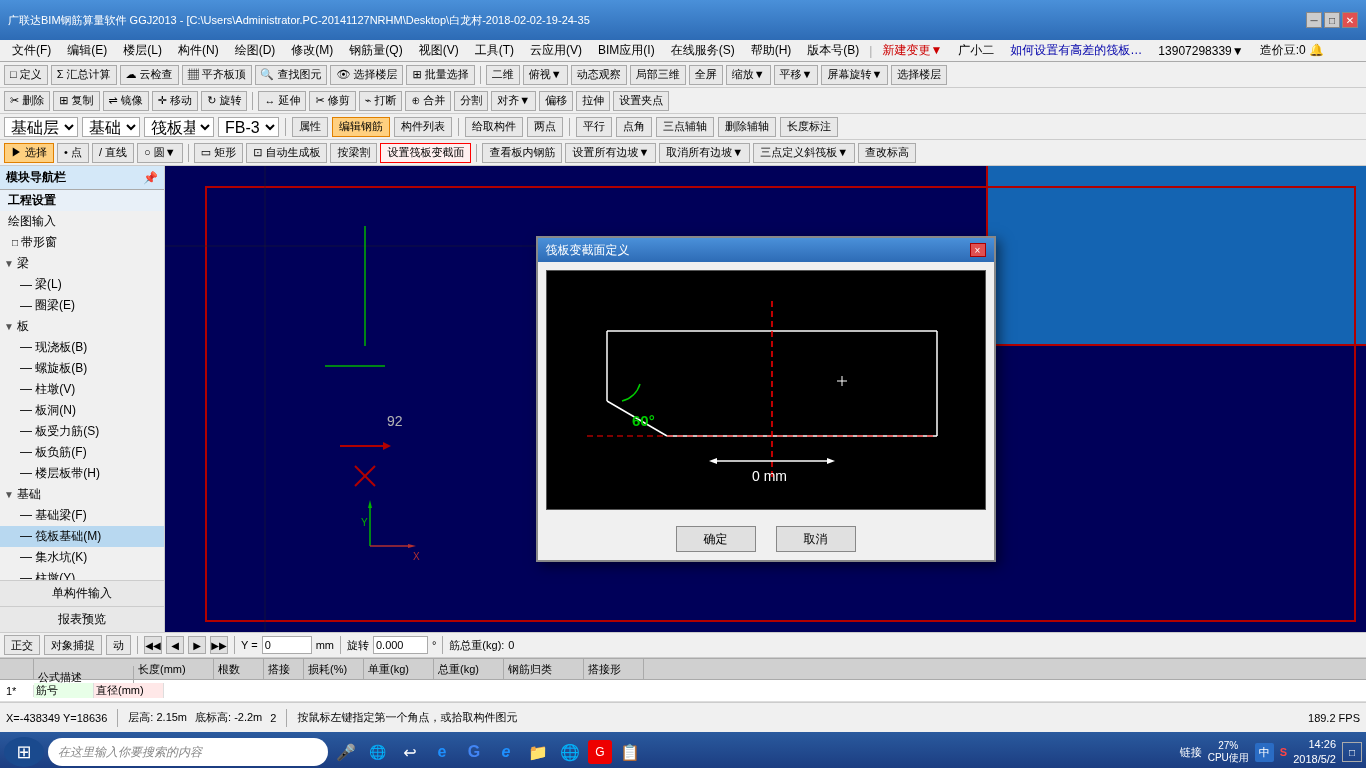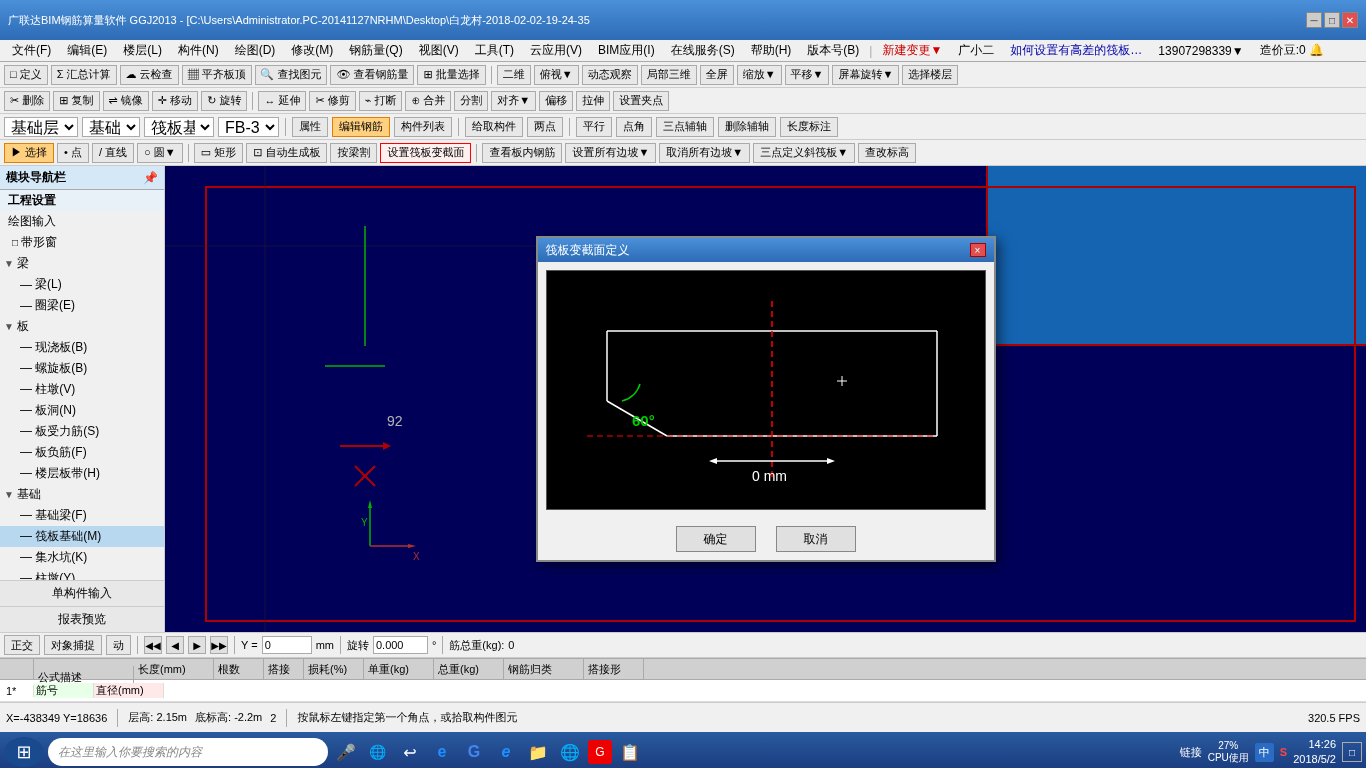--- a/index.html
+++ b/index.html
@@ -358,21 +358,21 @@
   <span class="menu-item">13907298339▼</span>
   <span class="menu-item">造价豆:0 🔔</span>
 </div>
 
 <div class="toolbar" style="background:#f0f0f0;">
   <div class="toolbar-btn">□ 定义</div>
   <div class="toolbar-btn">Σ 汇总计算</div>
   <div class="toolbar-btn">☁ 云检查</div>
   <div class="toolbar-btn">▦ 平齐板顶</div>
   <div class="toolbar-btn">🔍 查找图元</div>
-  <div class="toolbar-btn">👁 查看钢筋量</div>
+  <div class="toolbar-btn">👁 选择楼层</div>
   <div class="toolbar-btn">⊞ 批量选择</div>
   <div class="toolbar-sep"></div>
   <div class="toolbar-btn">二维</div>
   <div class="toolbar-btn">俯视▼</div>
   <div class="toolbar-btn">动态观察</div>
   <div class="toolbar-btn">局部三维</div>
   <div class="toolbar-btn">全屏</div>
   <div class="toolbar-btn">缩放▼</div>
   <div class="toolbar-btn">平移▼</div>
   <div class="toolbar-btn">屏幕旋转▼</div>
@@ -632,21 +632,21 @@
 </div>
 
 <div id="statusbar-bottom">
   <span>X=-438349  Y=18636</span>
   <div class="toolbar-sep"></div>
   <span>层高: 2.15m</span>
   <span>底标高: -2.2m</span>
   <span>2</span>
   <div class="toolbar-sep"></div>
   <span>按鼠标左键指定第一个角点，或拾取构件图元</span>
-  <span style="margin-left:auto;">320.5  FPS</span>
+  <span style="margin-left:auto;">189.2  FPS</span>
 </div>
 
 <div id="taskbar" style="position:relative; height:40px;">
   <div class="taskbar-start">⊞</div>
   <div class="taskbar-search">
     <span style="color:#888; font-size:12px;">在这里输入你要搜索的内容</span>
   </div>
   <div class="taskbar-icon">🎤</div>
   <div class="taskbar-icon" style="font-size:14px;">🌐</div>
   <div class="taskbar-icon">↩</div>

